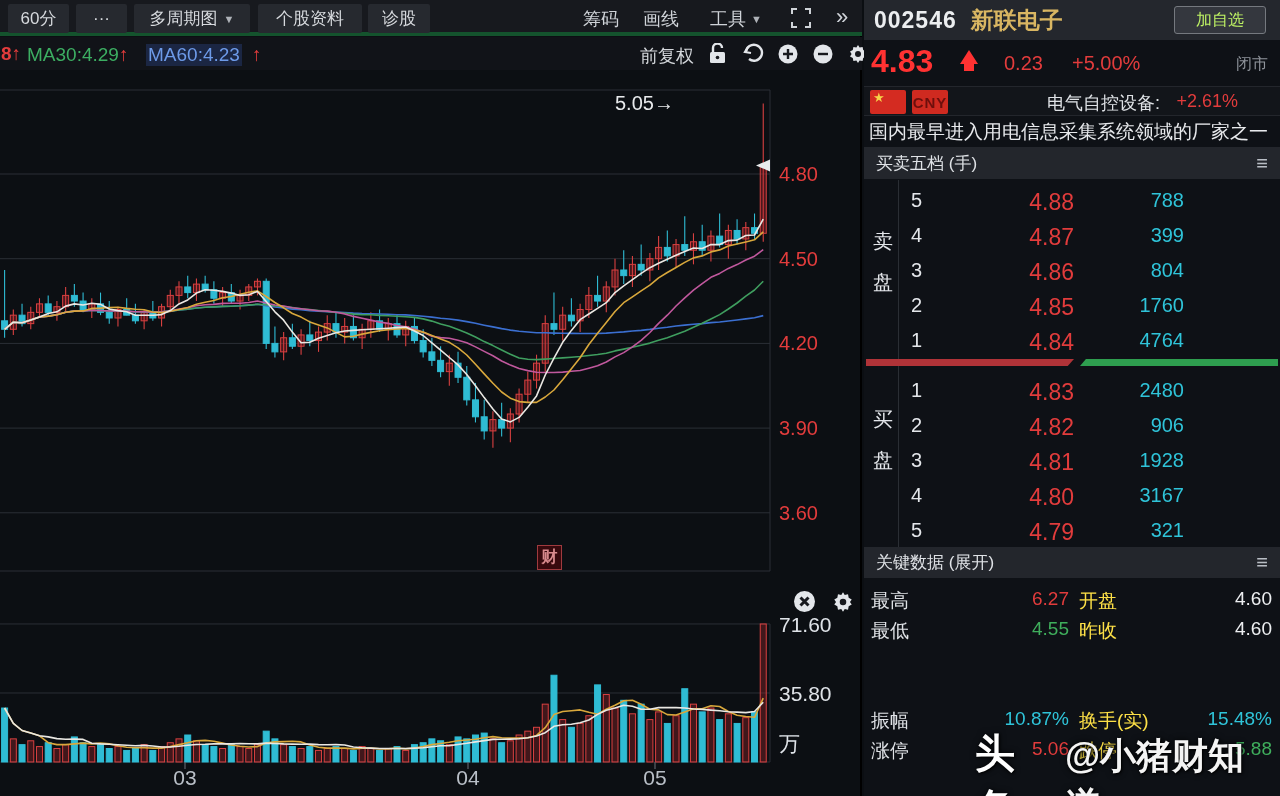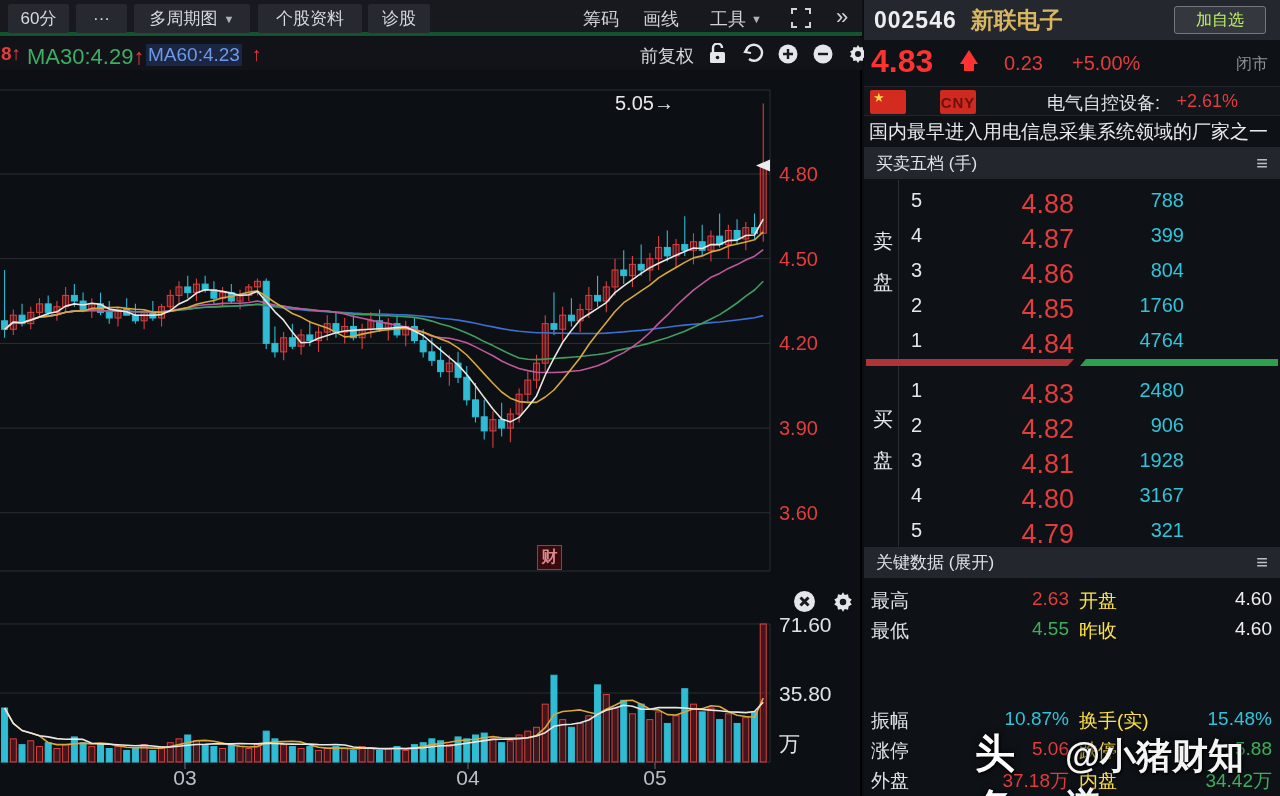--- a/index.html
+++ b/index.html
@@ -9,21 +9,21 @@
 
   
   .left-area { position:absolute; left:0; top:0; width:862px; height:796px; background:#0c0f13; border-right:2px solid #000; }
   .toolbar1 { position:absolute; left:0; top:0; width:862px; height:36px; background:#17191e; border-bottom:4px solid #14532d; }
   .tb-btn { position:absolute; top:4px; height:29px; background:#26292f; border-radius:2px;
     color:#d7dade; font-size:17px; display:flex; align-items:center; justify-content:center; gap:6px; }
   .tb-caret { font-size:11px; color:#aeb2b8; }
   .tb-link { position:absolute; top:7px; color:#cfd3d8; font-size:18px; display:flex; align-items:center; gap:5px; }
   .toolbar2 { position:absolute; left:0; top:37px; width:862px; height:33px; background:#111318; }
   .ma-frag { position:absolute; left:1px; top:6px; color:#e23c3c; font-size:19px; font-weight:bold; }
-  .ma30 { position:absolute; left:27px; top:7px; color:#3cae62; font-size:22px; }
+  .ma30 { position:absolute; left:27px; top:7px; color:#3cae62; font-size:19px; }
   .ma60 { position:absolute; left:146px; top:7px; color:#6d9ae8; font-size:19px; background:rgba(45,75,150,.35); padding:0 2px; }
   .ma-arrow { color:#e23c3c; font-weight:bold; }
   .fq { position:absolute; left:640px; top:7px; color:#d4d7db; font-size:18px; }
   .t2-icons { position:absolute; left:706px; top:5px; display:flex; gap:12px; align-items:center; }
   .icon24 { width:23px; height:23px; display:flex; align-items:center; justify-content:center; }
 
   .chart-wrap { position:absolute; left:0; top:70px; width:862px; height:515px; }
   .cai-logo { position:absolute; left:537px; top:475px; width:25px; height:25px; background:#38090d;
     border:1px solid #a03a3e; color:#d98a8d; font-size:16px; display:flex; align-items:center;
     justify-content:center; font-weight:bold; }
@@ -44,36 +44,36 @@
     border-right:9px solid transparent; border-bottom:14px solid #ff3232; }
   .p-up-stem { position:absolute; left:100px; top:22px; width:10px; height:9px; background:#ff3232; }
   .p-chg { position:absolute; left:140px; top:12px; color:#e23c3c; font-size:20px; }
   .p-chg-pct { position:absolute; left:208px; top:12px; color:#e23c3c; font-size:20px; }
   .p-status { position:absolute; right:12px; top:14px; color:#8f949b; font-size:16px; }
   .p-sector { position:absolute; left:0; top:86px; width:416px; height:30px; background:#12151a;
     border-top:1px solid #23262c; border-bottom:1px solid #23262c; }
   .flag { position:absolute; top:3px; width:36px; height:24px; border-radius:2px; }
   .flag-cn { left:6px; background:#d42b21; color:#f7d349; font-size:13px; padding-left:3px; }
   .flag-cny { left:48px; background:#cf2a20; color:#6e0f0c; font-weight:bold; font-size:15px;
-    display:flex; align-items:center; justify-content:center; letter-spacing:1px;margin-left:28px; }
+    display:flex; align-items:center; justify-content:center; letter-spacing:1px; }
   .sector-label { position:absolute; right:120px; top:4px; color:#dfe2e6; font-size:18px; }
   .sector-chg { position:absolute; right:42px; top:4px; color:#e23c3c; font-size:18px; }
   .p-desc { position:absolute; left:0; top:117px; width:416px; height:31px; color:#e8eaed; font-size:19px;
     display:flex; align-items:center; padding-left:5px; letter-spacing:0; white-space:nowrap; overflow:hidden;
     border-bottom:1px solid #23262c; }
   .sec-head { position:absolute; left:0; width:416px; height:31px; background:#23262c; color:#dfe2e6;
     font-size:17px; display:flex; align-items:center; padding-left:12px; }
   .burger { position:absolute; right:12px; color:#b9bec5; font-size:20px; }
   .ob { position:absolute; left:0; top:180px; width:416px; height:367px; }
   .ob-side-label { position:absolute; left:8px; width:22px; color:#e3e6ea; font-size:20px;
     display:flex; flex-direction:column; align-items:center; gap:14px; }
   .ob-vline { position:absolute; left:34px; top:0; width:1px; height:367px; background:#2a2e34; }
   .ob-row { position:absolute; left:35px; width:381px; height:35px; }
   .ob-lvl { position:absolute; left:12px; top:5px; color:#e3e6ea; font-size:20px; }
-  .ob-price { position:absolute; left:60px; top:5px; width:115px; text-align:right; font-size:27px; }
+  .ob-price { position:absolute; left:60px; top:5px; width:115px; text-align:right; font-size:23px; }
   .ob-vol { position:absolute; left:185px; top:5px; width:100px; text-align:right; font-size:20px; }
   .ob-divider { position:absolute; left:0; top:179px; width:416px; height:8px; }
   .ob-div-red { position:absolute; left:2px; top:0; width:208px; height:7px; background:#b03338;
     clip-path:polygon(0 0,100% 0,97% 100%,0 100%); }
   .ob-div-green { position:absolute; left:216px; top:0; width:198px; height:7px; background:#2e9e4f;
     clip-path:polygon(3% 0,100% 0,100% 100%,0 100%); }
   .kd { position:absolute; left:0; top:578px; width:416px; height:218px; }
   .kd-row { position:absolute; left:0; width:416px; height:30px; font-size:19px; }
   .kd-l1 { position:absolute; left:7px; top:4px; color:#dfe2e6; }
   .kd-v1 { position:absolute; left:70px; top:4px; width:135px; text-align:right; }
@@ -594,21 +594,21 @@
     </div>
 
     <div class="sec-head" style="top:547px;">
       <span>关键数据 (展开)</span>
       <span class="burger">≡</span>
     </div>
 
     <div class="kd">
       <div class="kd-row" style="top:6px;">
           <span class="kd-l1">最高</span>
-          <span class="kd-v1 c-red">2.63</span>
+          <span class="kd-v1 c-red">6.27</span>
           <span class="kd-l2">开盘</span>
           <span class="kd-v2 c-white">4.60</span>
         </div>
       <div class="kd-row" style="top:36px;">
           <span class="kd-l1">最低</span>
           <span class="kd-v1 c-green">4.55</span>
           <span class="kd-l2">昨收</span>
           <span class="kd-v2 c-white">4.60</span>
         </div>
       <div class="kd-row" style="top:126px;">
@@ -616,26 +616,20 @@
           <span class="kd-v1 c-cyan">10.87%</span>
           <span class="kd-l2">换手(实)</span>
           <span class="kd-v2 c-cyan">15.48%</span>
         </div>
       <div class="kd-row" style="top:156px;">
           <span class="kd-l1">涨停</span>
           <span class="kd-v1 c-red">5.06</span>
           <span class="kd-l2">跌停</span>
           <span class="kd-v2 c-green">5.88</span>
         </div>
-      <div class="kd-row" style="top:186px;">
-          <span class="kd-l1">外盘</span>
-          <span class="kd-v1 c-red">37.18万</span>
-          <span class="kd-l2">内盘</span>
-          <span class="kd-v2 c-green">34.42万</span>
-        </div>
     </div>
   </div>
 
   <div class="watermark">
     <span class="wm1">头条</span>
     <span class="wm2">@小猪财知道</span>
   </div>
 </div>
 
 </body></html>

